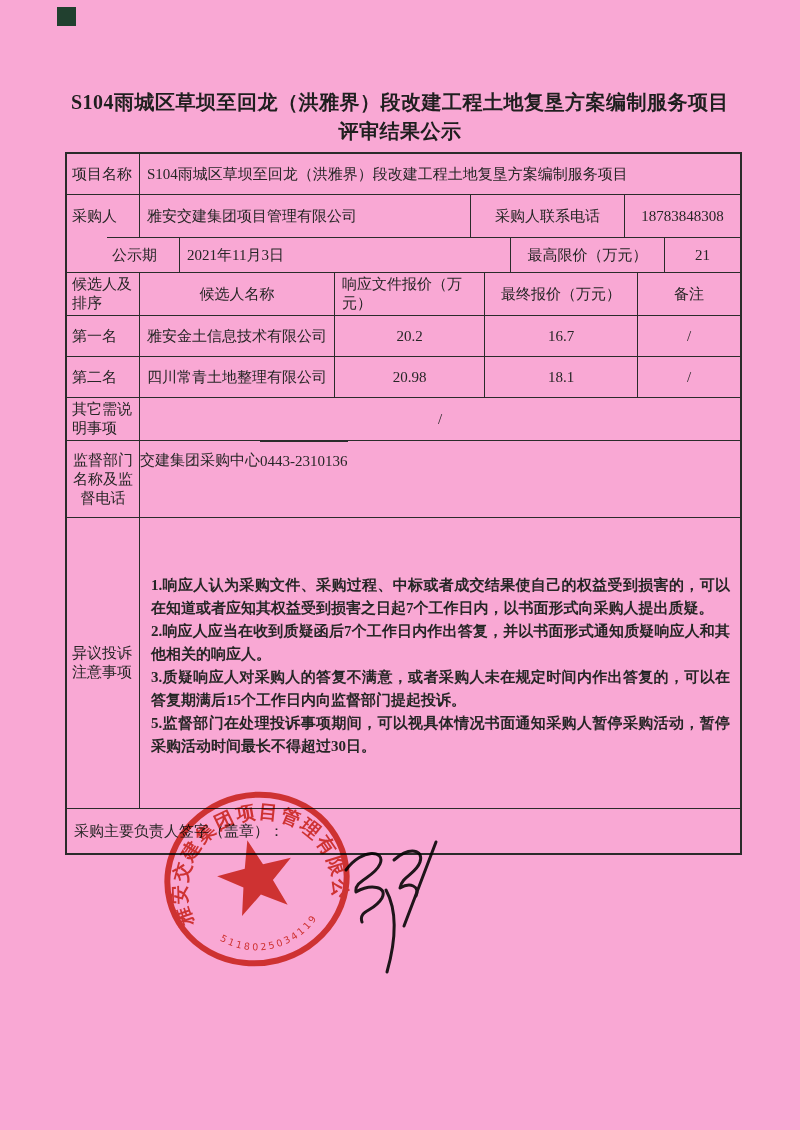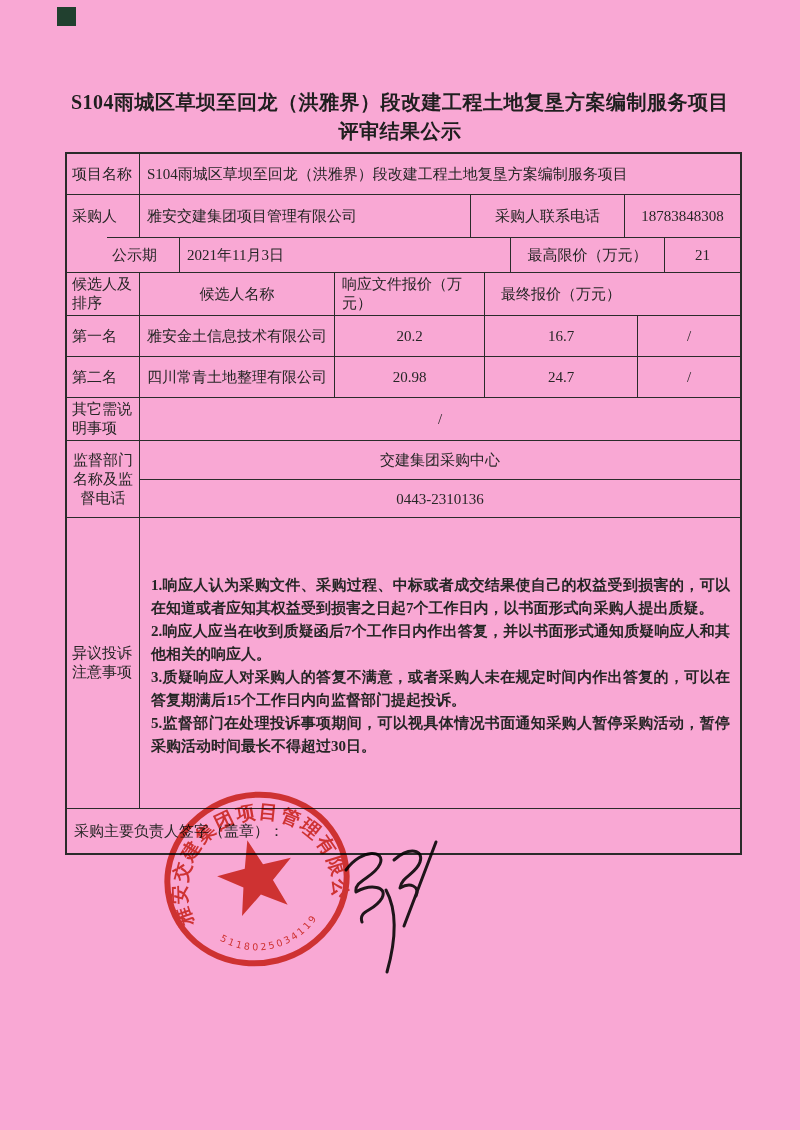--- a/index.html
+++ b/index.html
@@ -27,21 +27,21 @@
   .lab-center{justify-content:center;text-align:center;}
   .grow{flex:1 1 auto;}
   .c-center{justify-content:center;}
   .w-v1{flex:0 0 331px;}  
   .w-v2{flex:0 0 154px;}  
   .w-name{flex:0 0 195px;}
   .w-doc{flex:0 0 150px;}
   .w-fin{flex:0 0 153px;}
   .h40{height:40px;} .h42{height:42px;} .h48{height:48px;} .h34{height:34px;margin-left:40px;} .h44{height:44px;}
   .stack{flex-direction:column;align-items:stretch;padding:0;}
-  .substack{flex:1 1 auto;display:flex;flex-direction:column;}
+  .substack{flex:1 1 auto;display:flex;}
   .subcell{height:38px;display:flex;align-items:center;justify-content:center;font-size:15px;}
   .subcell + .subcell{border-top:1.5px solid #2b2b2b;}
   .objection-row{height:290px;}
   .objection-body{
     flex:1 1 auto;display:flex;flex-direction:column;justify-content:center;
     padding:14px 10px 8px 11px;font-size:15px;line-height:23px;text-align:justify;font-weight:bold;
   }
   .sig-row .cell{font-size:15px;}
   .seal{
     position:absolute;left:156px;top:787px;width:202px;height:186px;
@@ -84,35 +84,36 @@
       <div class="cell w-v1">2021年11月3日</div>
       <div class="cell w-v2 c-center">最高限价（万元）</div>
       <div class="cell grow c-center">21</div>
     </div>
 
     <div class="row h42">
       <div class="cell lab">候选人及排序</div>
       <div class="cell w-name c-center">候选人名称</div>
       <div class="cell w-doc c-center">响应文件报价（万元）</div>
       <div class="cell w-fin c-center">最终报价（万元）</div>
+      <div class="cell grow c-center">备注</div>
     </div>
 
     <div class="row h40">
       <div class="cell lab">第一名</div>
       <div class="cell w-name">雅安金土信息技术有限公司</div>
       <div class="cell w-doc c-center">20.2</div>
       <div class="cell w-fin c-center">16.7</div>
       <div class="cell grow c-center">/</div>
     </div>
 
     <div class="row h40">
       <div class="cell lab">第二名</div>
       <div class="cell w-name">四川常青土地整理有限公司</div>
       <div class="cell w-doc c-center">20.98</div>
-      <div class="cell w-fin c-center">24.7</div>
+      <div class="cell w-fin c-center">18.1</div>
       <div class="cell grow c-center">/</div>
     </div>
 
     <div class="row h42">
       <div class="cell lab">其它需说明事项</div>
       <div class="cell grow c-center">/</div>
     </div>
 
     <div class="row" style="height:76px;">
       <div class="cell lab lab-center">监督部门名称及监督电话</div>

